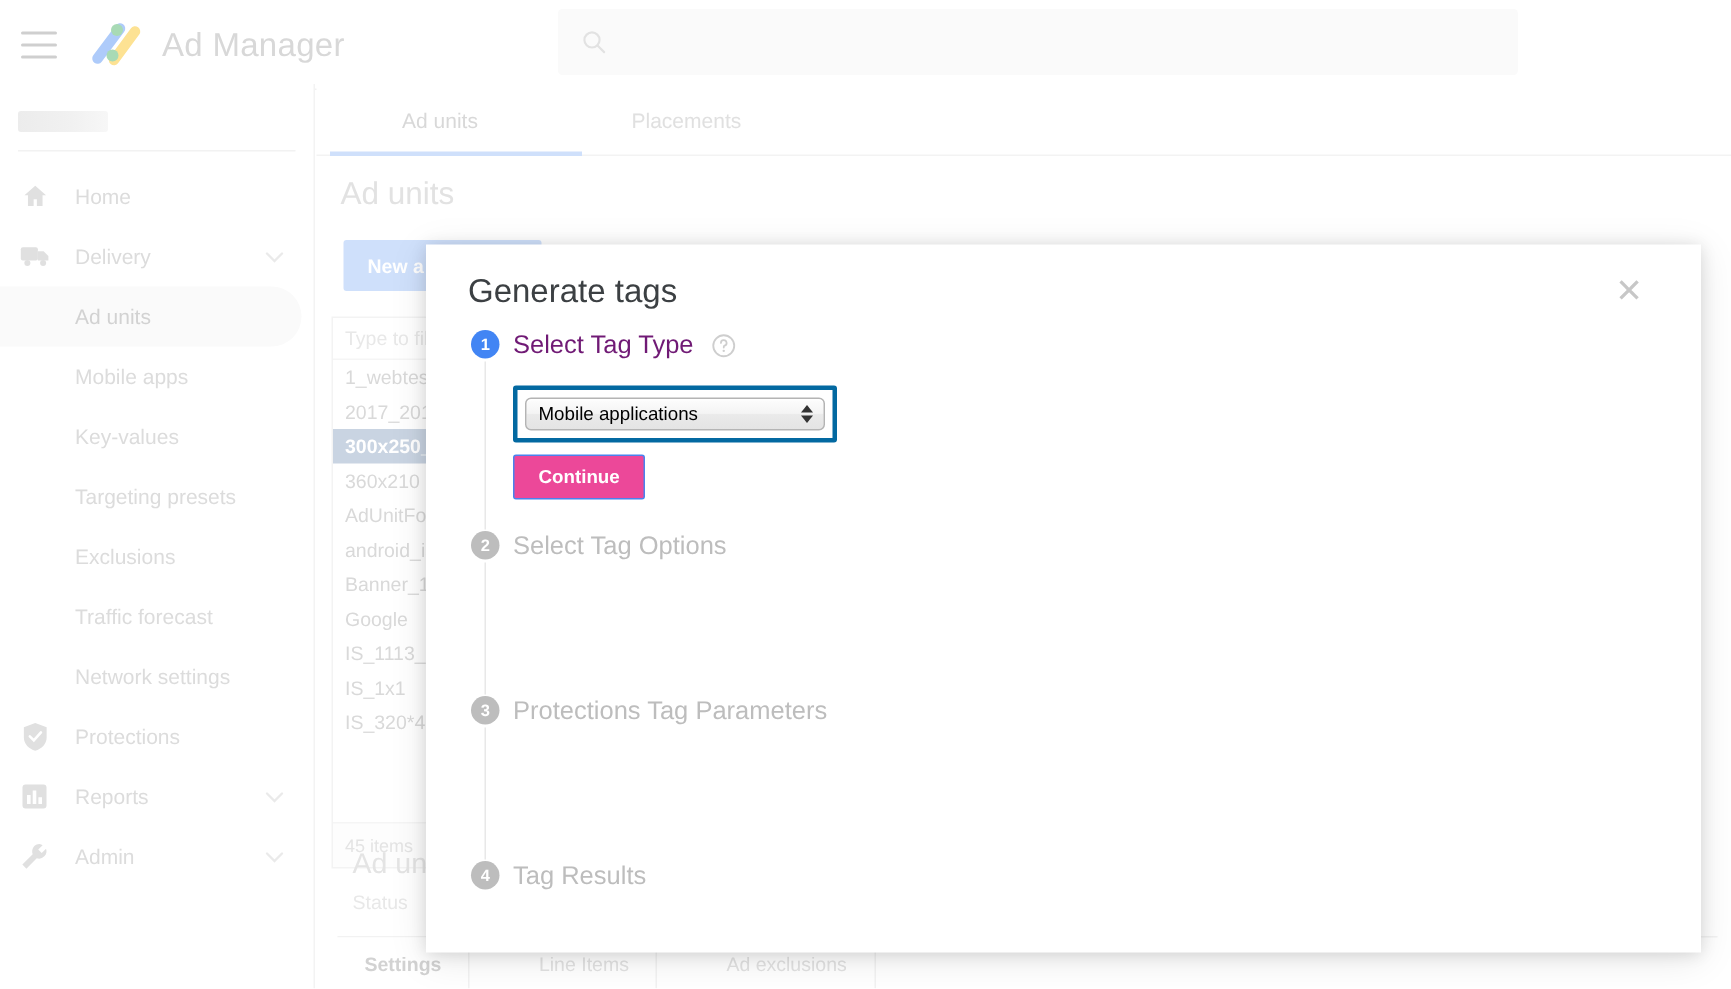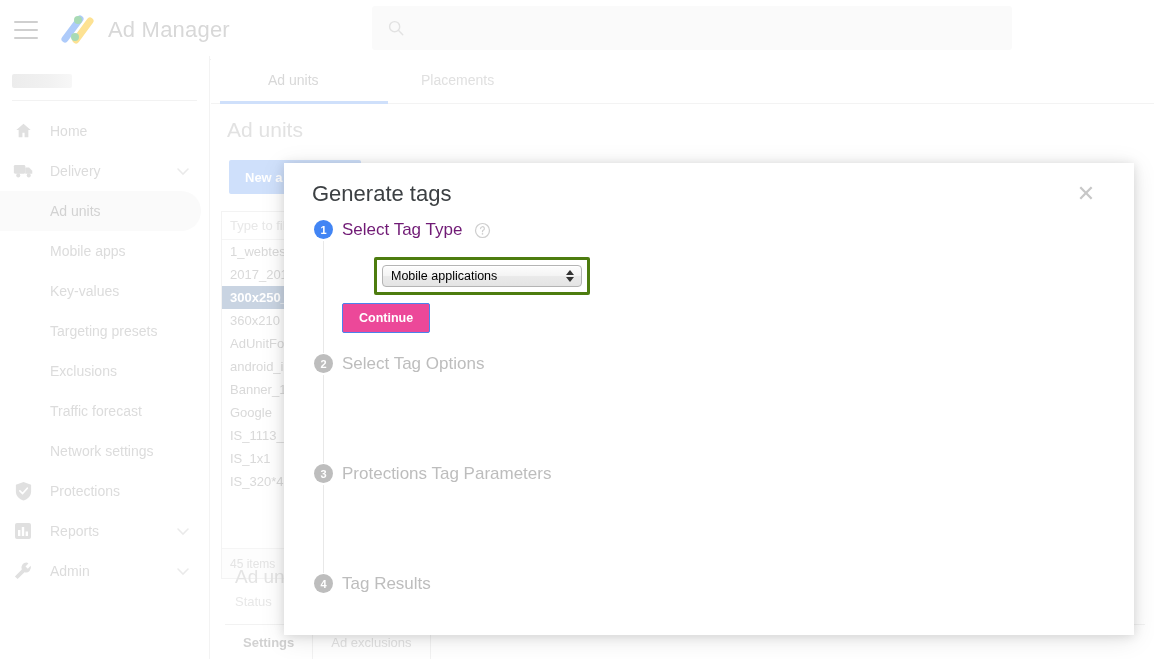--- a/index.html
+++ b/index.html
@@ -149,21 +149,21 @@
     position: absolute; left: 24px; top: 510px;
     font-size: 19px; color: #e4e4e4;
   }
   .detail-status {
     position: absolute; left: 24px; top: 538px;
     font-size: 13px; color: #e8e8e8;
   }
   .bottom-tabs {
     position: absolute; left: 14px; bottom: 0; width: 920px; height: 35px;
     border-top: 1px solid #f2f2f2;
-    display: flex; align-items: stretch;
+    display: flex; align-items: stretch; gap: 28px;
   }
   .btab {
     padding: 0 18px; display: flex; align-items: center;
     font-size: 13px; color: #e2e2e2; cursor: pointer;
     border-right: 1px solid #f2f2f2;
     white-space: nowrap;
   }
   .btab.active { color: #d2d2d2; font-weight: bold; background: #fff; }
 
   
@@ -207,24 +207,23 @@
   }
   .step-connector {
     position: absolute; left: 11px; top: 24px; bottom: -2px;
     width: 1px; background: #e8e8e8;
   }
   .step-body { padding-top: 14px; padding-bottom: 18px; }
 
   
   .select-highlight {
     display: inline-block;
-    border: 3px solid #4d7c0f;
+    border: 3px solid #0369a1;
     padding: 5px;
     border-radius: 2px;
-    margin-left: 32px;
   }
   .native-select {
     -webkit-appearance: none; appearance: none;
     width: 200px; height: 22px;
     padding: 0 22px 0 8px;
     font-family: "Liberation Sans", sans-serif;
     font-size: 12.5px; color: #000;
     background: linear-gradient(180deg,#fdfdfd 0%,#f4f4f4 48%,#eaeaea 52%,#e4e4e4 100%);
     border: 1px solid #b4b4b4;
     border-radius: 4px;
@@ -403,20 +402,21 @@
         <div class="list-row">IS_320*48</div>
       </div>
       <div class="list-foot">45 items</div>
     </div>
 
     <div class="detail-title">Ad un</div>
     <div class="detail-status">Status</div>
 
     <div class="bottom-tabs">
       <div class="btab active">Settings</div>
+      <div class="btab">Line Items</div>
       <div class="btab">Ad exclusions</div>
     </div>
   </div>
 
   <div class="modal">
     <div class="modal-close">✕</div>
     <div class="modal-title">Generate tags</div>
 
     <div class="steps">
 

